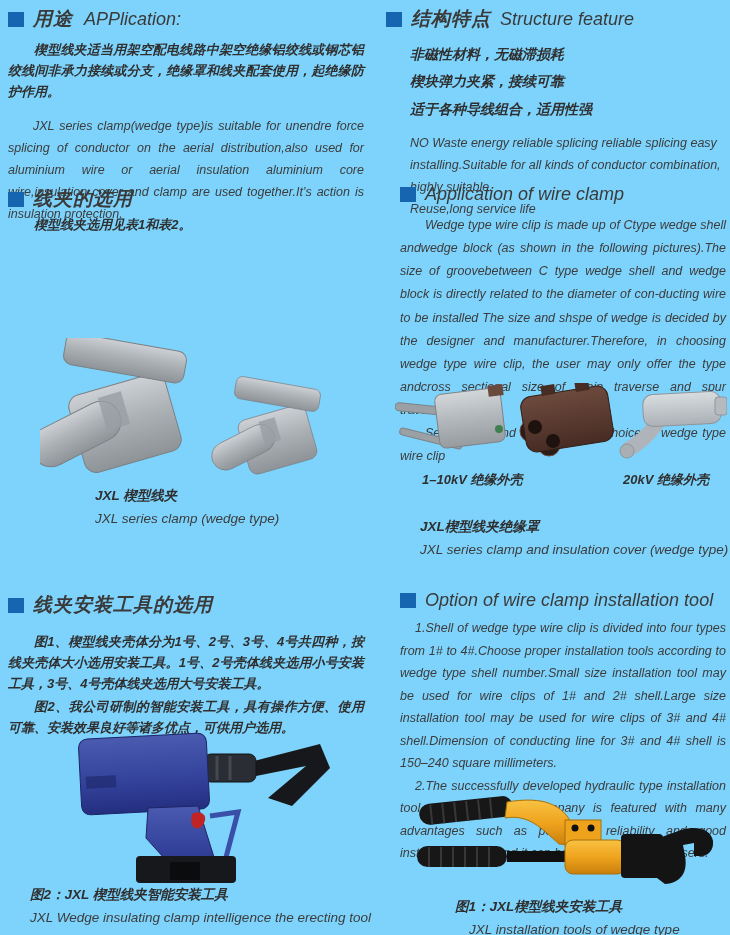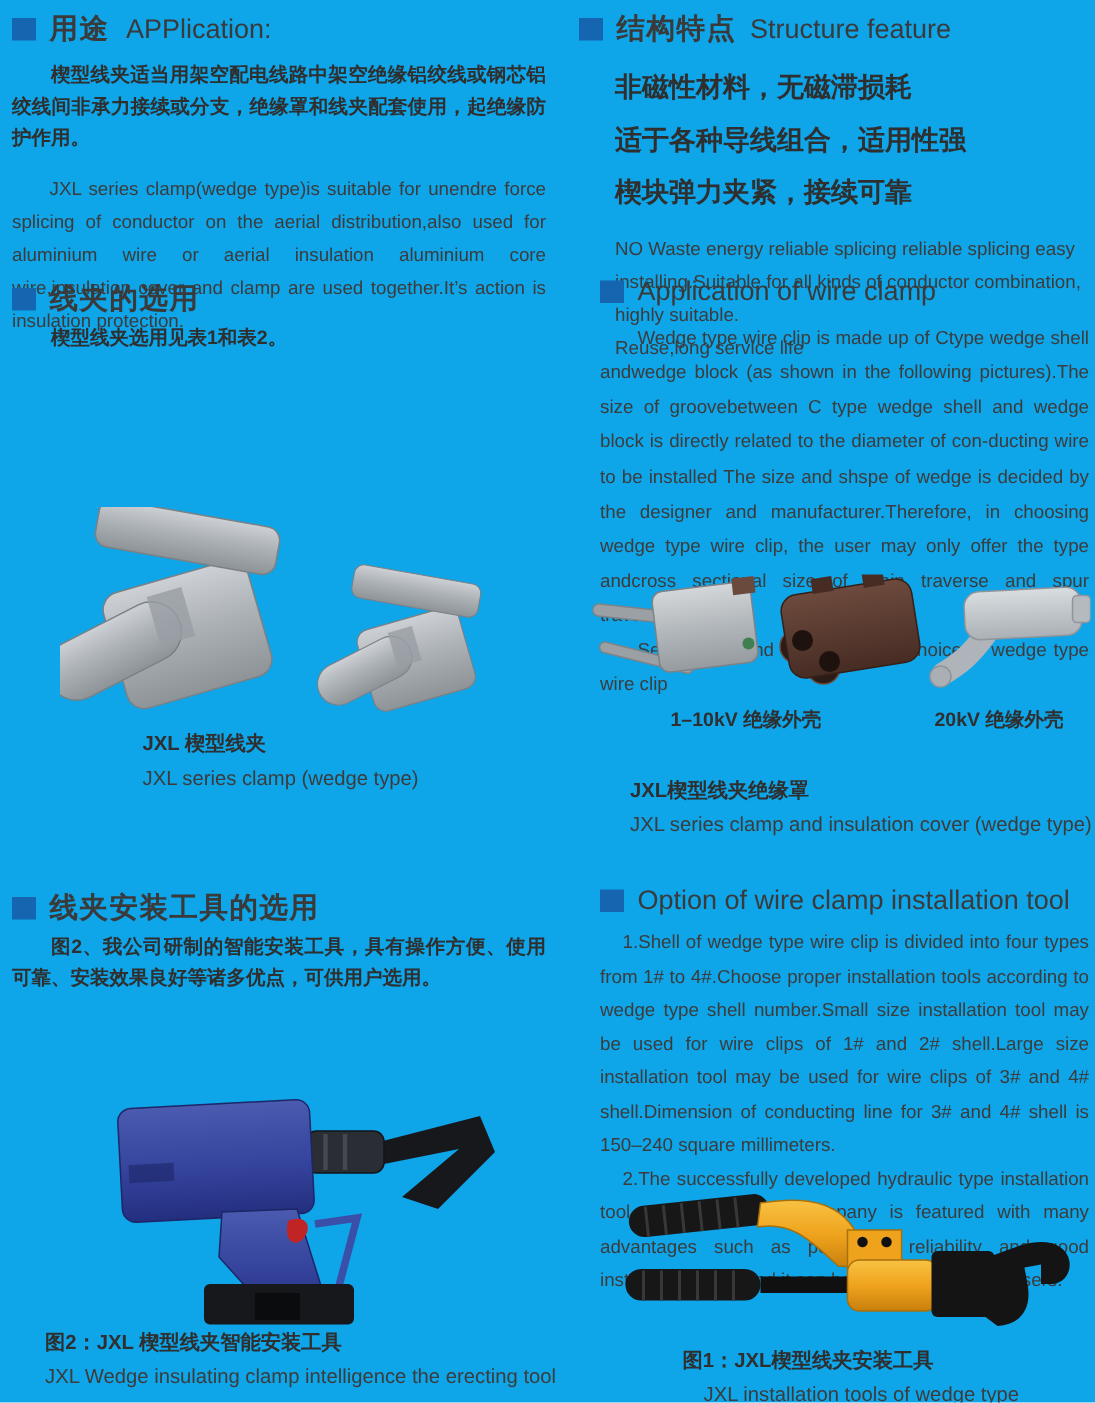--- a/index.html
+++ b/index.html
@@ -2,38 +2,38 @@
 <html><head>
 <meta charset="utf-8">
 <style>
   * { margin:0; padding:0; box-sizing:border-box; }
   html,body { background:#ffffff; }
   body {
     width:730px; height:935px; position:relative; overflow:hidden;
     font-family:"Liberation Sans","DejaVu Sans",sans-serif;
     color:#333;
   }
-  .page { position:absolute; inset:0; background:#0ea5e9; }
+  .page { position:absolute; inset:0; background:#7dd3fc;font-style:italic; }
 
   .section { position:absolute; }
 
   .sec-header { display:flex; align-items:center; gap:9px; }
   .blue-sq { width:16px; height:15px; background:#1565b0; flex:0 0 auto; }
   .hdr-zh { font-size:19px; font-weight:bold; color:#3a3a3a; letter-spacing:1px; }
   .hdr-en { font-size:18px; font-weight:normal; color:#3a3a3a; }
 
   .zh-para {
     font-size:13px; font-weight:bold; color:#2f2f2f;
     line-height:1.62; text-indent:2em; text-align:justify;
   }
   .en-para {
     font-size:12.5px; font-weight:normal; color:#3c3c3c;
     line-height:1.75; text-indent:2em; text-align:justify;
   }
-  .zh-line { font-size:18px; font-weight:bold; color:#2f2f2f; line-height:1.95; }
+  .zh-line { font-size:14px; font-weight:bold; color:#2f2f2f; line-height:1.95; }
 
   .caption-zh { font-size:13.5px; font-weight:bold; color:#2f2f2f; line-height:1.7; }
   .caption-en { font-size:13.5px; font-weight:normal; color:#3c3c3c; line-height:1.7; }
 
   .img-label { font-size:13px; font-weight:bold; color:#2f2f2f; }
 
   .abs { position:absolute; }
 </style>
 </head>
 <body>
@@ -51,22 +51,22 @@
   </div>
 
   <div class="section" style="left:386px; top:6px; width:338px;">
     <div class="sec-header">
       <span class="blue-sq"></span>
       <span class="hdr-zh">结构特点</span>
       <span class="hdr-en">Structure feature</span>
     </div>
     <div style="padding-left:24px; margin-top:9px;">
       <div class="zh-line">非磁性材料，无磁滞损耗</div>
+      <div class="zh-line">楔块弹力夹紧，接续可靠</div>
       <div class="zh-line">适于各种导线组合，适用性强</div>
-      <div class="zh-line">楔块弹力夹紧，接续可靠</div>
       <p class="en-para" style="text-indent:0; margin-top:10px; text-align:left;">NO Waste energy reliable splicing reliable splicing easy installing.Suitable for all kinds of conductor combination, highly suitable.</p>
       <p class="en-para" style="text-indent:0; text-align:left;">Reuse,long service life</p>
     </div>
   </div>
 
   <div class="section" style="left:8px; top:186px; width:356px;">
     <div class="sec-header">
       <span class="blue-sq"></span>
       <span class="hdr-zh">线夹的选用</span>
     </div>
@@ -148,33 +148,34 @@
 
     <g transform="translate(228,2)">
       <path d="M34,38 C24,52 16,58 6,64" stroke="#b9bfc3" stroke-width="15" fill="none" stroke-linecap="round"></path>
       <path d="M34,38 C24,52 16,58 6,64" stroke="#8f959a" stroke-width="15" fill="none" stroke-linecap="round" opacity="0.25"></path>
       <rect x="20" y="8" width="78" height="32" rx="10" transform="rotate(-3 59 24)" fill="url(#cov)" stroke="#8f959a"></rect>
       <rect x="92" y="12" width="12" height="18" rx="3" fill="#b4babe" stroke="#8f959a"></rect>
       <circle cx="4" cy="66" r="7" fill="#a9afb3" stroke="#8f959a"></circle>
     </g>
   </svg>
 
-  <div class="abs img-label" style="left:447px; top:471px;">1–10kV 绝缘外壳</div>
+  <div class="abs img-label" style="left:422px; top:471px;">1–10kV 绝缘外壳</div>
   <div class="abs img-label" style="left:623px; top:471px;">20kV 绝缘外壳</div>
 
   <div class="abs" style="left:420px; top:516px;">
     <div class="caption-zh">JXL楔型线夹绝缘罩</div>
     <div class="caption-en">JXL series clamp and insulation cover (wedge type)</div>
   </div>
 
   <div class="section" style="left:8px; top:592px; width:356px;">
     <div class="sec-header">
       <span class="blue-sq"></span>
       <span class="hdr-zh">线夹安装工具的选用</span>
     </div>
+    <p class="zh-para" style="margin-top:13px;">图1、楔型线夹壳体分为1号、2号、3号、4号共四种，按线夹壳体大小选用安装工具。1号、2号壳体线夹选用小号安装工具，3号、4号壳体线夹选用大号安装工具。</p>
     <p class="zh-para" style="margin-top:2px;">图2、我公司研制的智能安装工具，具有操作方便、使用可靠、安装效果良好等诸多优点，可供用户选用。</p>
   </div>
 
   <svg class="abs" style="left:72px; top:722px;" width="270" height="162" viewBox="0 0 270 162">
     <defs>
       <linearGradient id="blu" x1="0" y1="0" x2="0" y2="1">
         <stop offset="0" stop-color="#4a5bb0"></stop>
         <stop offset="0.6" stop-color="#33419a"></stop>
         <stop offset="1" stop-color="#232e7e"></stop>
       </linearGradient>

